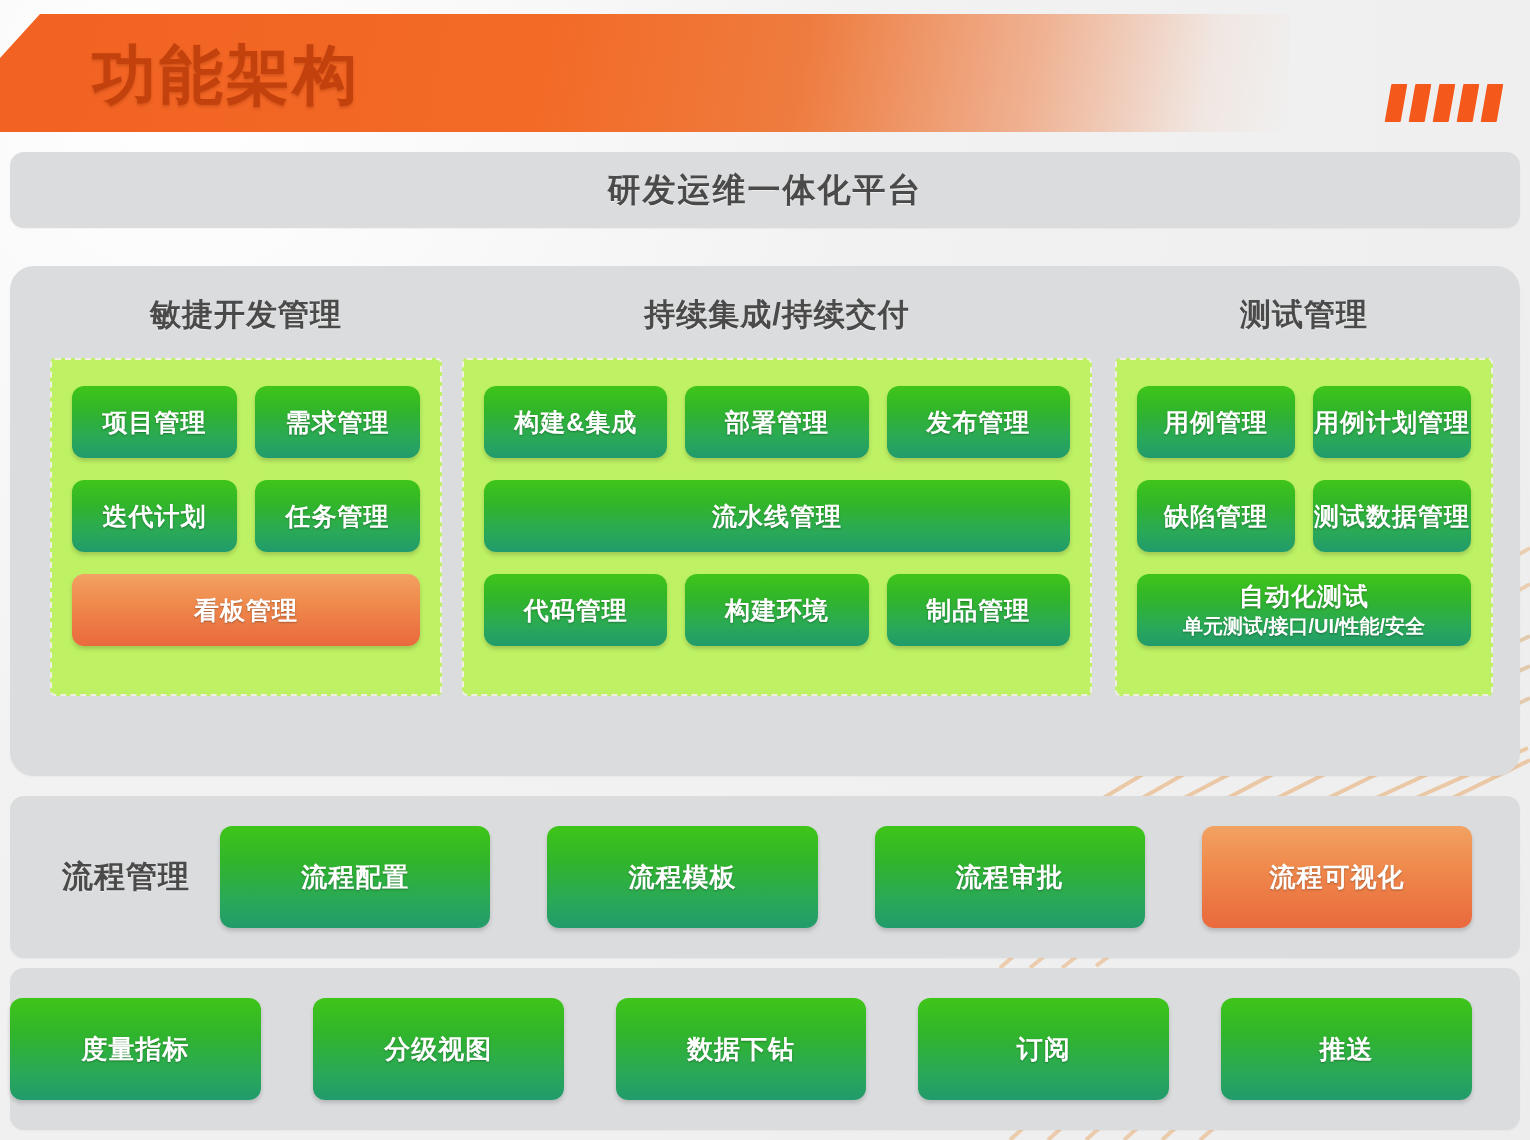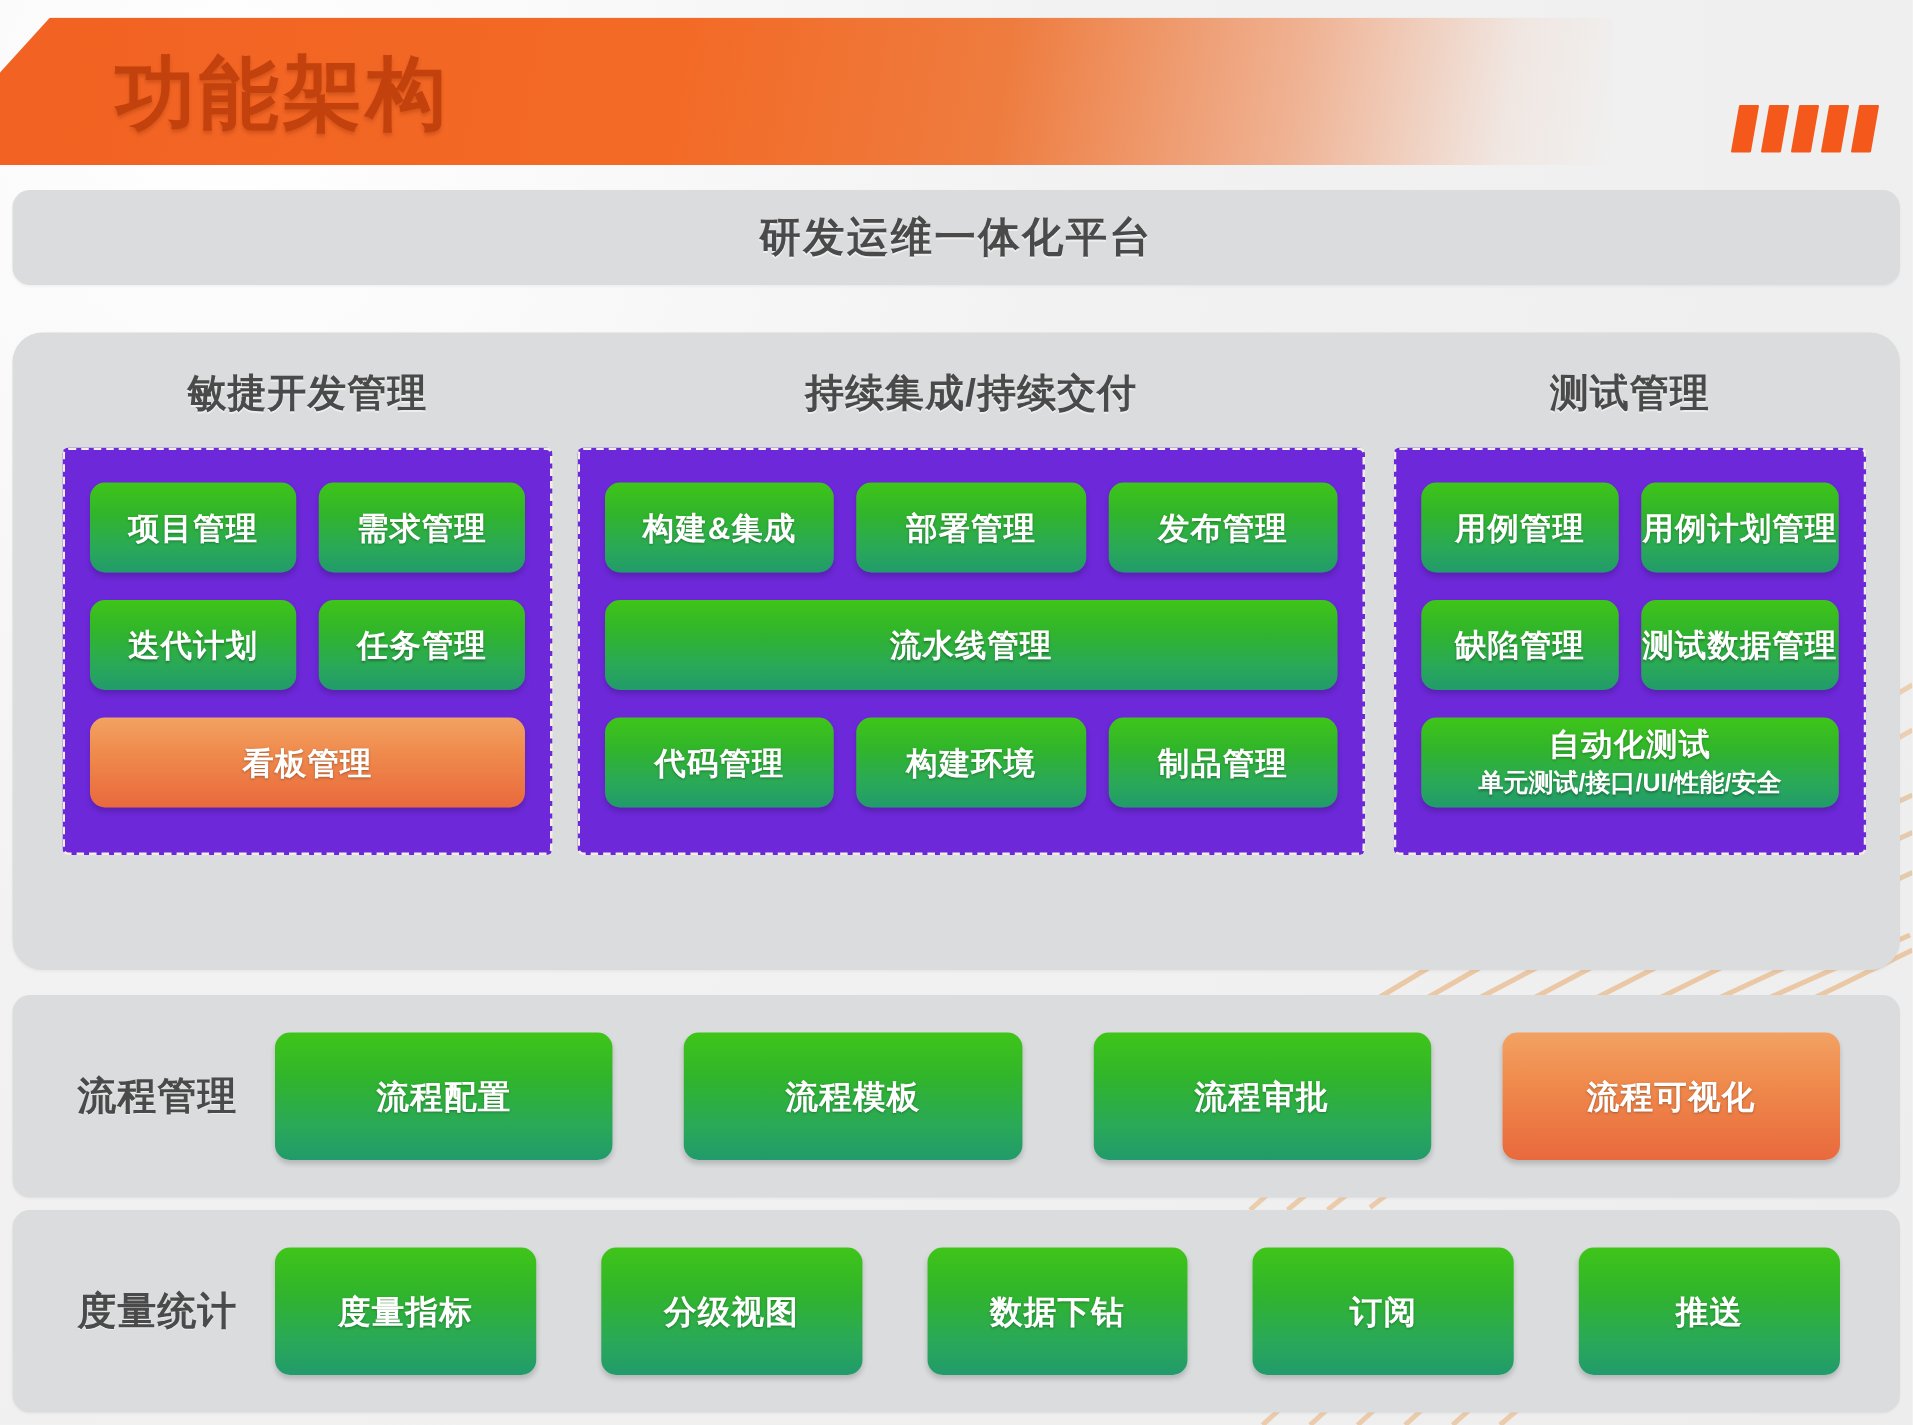--- a/index.html
+++ b/index.html
@@ -119,24 +119,24 @@
     font-weight: bold;
     color: #4a4a4a;
     letter-spacing: 1px;
     margin-top: 28px;
     text-shadow: 0 1px 0 rgba(255,255,255,0.5);
     white-space: nowrap;
   }
 
   .dashed-box {
     margin-top: 22px;
-    background: #6d28d9;
+    background: #bef264;
     border: 2px dashed #f1efe4;
     border-radius: 5px;
-    padding: 26px 20px 36px 20px;
+    padding: 26px 20px 48px 20px;
   }
 
   .btn-row {
     display: flex;
     gap: 18px;
     margin-bottom: 22px;
   }
   .btn-row:last-child { margin-bottom: 0; }
 
   
@@ -332,21 +332,20 @@
   <div class="row-label">流程管理</div>
   <div class="row-buttons">
     <button class="btn green">流程配置</button>
     <button class="btn green">流程模板</button>
     <button class="btn green">流程审批</button>
     <button class="btn orange">流程可视化</button>
   </div>
 </div>
 
 <div class="panel" id="metrics-panel">
-  <div class="row-label">度量统计</div>
   <div class="row-buttons">
     <button class="btn green">度量指标</button>
     <button class="btn green">分级视图</button>
     <button class="btn green">数据下钻</button>
     <button class="btn green">订阅</button>
     <button class="btn green">推送</button>
   </div>
 </div>
 
 </body></html>

